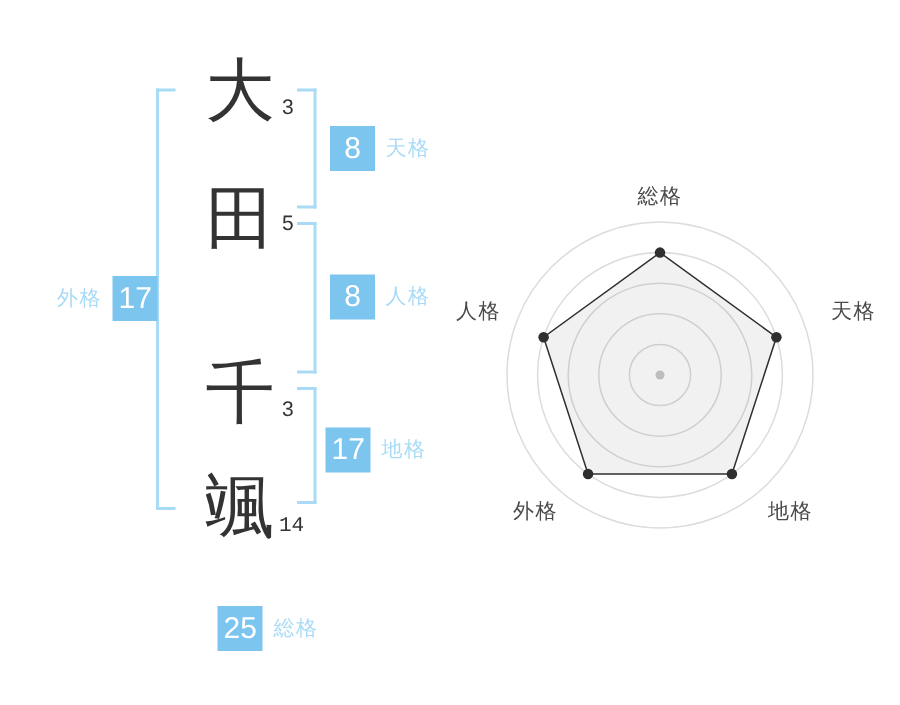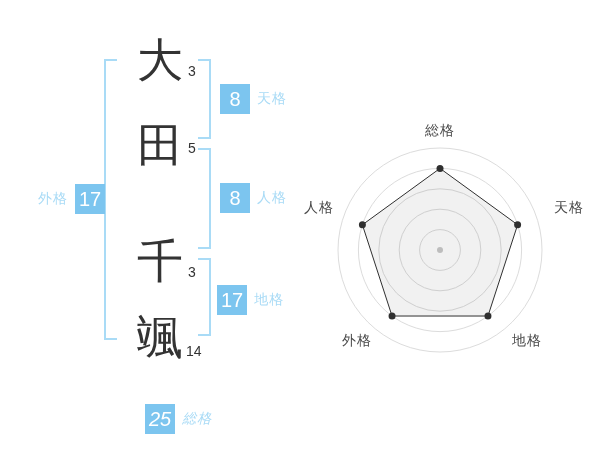--- a/index.html
+++ b/index.html
@@ -4,37 +4,37 @@
 <style>
   html,body{margin:0;padding:0;background:#fff;}
   .stage{position:relative;width:600px;height:470px;background:#fff;overflow:hidden;
          font-family:"Liberation Sans","DejaVu Sans",sans-serif;}
   
   .name-char{position:absolute;left:128px;width:64px;text-align:center;
              font-size:46px;line-height:52px;color:var(--char-text);}
   .char-0{top:34px;} .char-1{top:119px;} .char-2{top:235px;} .char-3{top:311px;}
   .stroke-count{position:absolute;font-size:14px;line-height:14px;color:var(--char-text);}
   .stroke-0{left:188px;top:64px;} .stroke-1{left:188px;top:141px;}
-  .stroke-2{left:188px;top:265px;} .stroke-3{left:186px;top:344px;}
+  .stroke-2{left:188px;top:265px;} .stroke-3{left:186px;top:344px;font-family:Liberation Mono, monospace;}
   
   .bracket{position:absolute;box-sizing:border-box;}
   .bracket-left{left:104px;top:59px;width:13px;height:281px;
     border-left:2px solid var(--bracket);border-top:2px solid var(--bracket);border-bottom:2px solid var(--bracket);}
   .bracket-right{left:198px;width:13px;
     border-right:2px solid var(--bracket);border-top:2px solid var(--bracket);border-bottom:2px solid var(--bracket);}
   .bracket-tenkaku{top:59px;height:80px;}
   .bracket-jinkaku{top:148px;height:101px;}
   .bracket-chikaku{top:258px;height:78px;}
   
   .kaku-row{position:absolute;display:flex;align-items:center;gap:7px;}
   .row-tenkaku{left:220px;top:84px;}
   .row-jinkaku{left:220px;top:183px;}
   .row-chikaku{left:217px;top:285px;}
   .row-gaikaku{left:38px;top:184px;}
-  .row-soukaku{left:145px;top:404px;font-style:italic;}
+  .row-soukaku{left:145px;top:404px;}
   .kaku-badge{min-width:30px;height:30px;box-sizing:border-box;padding:0 4px;
     background:var(--badge-bg);color:var(--badge-text);font-size:20px;line-height:30px;
     text-align:center;}
   .kaku-label{font-size:14px;color:var(--label-text);letter-spacing:1px;}
   
   .radar{position:absolute;left:296px;top:106px;width:288px;height:288px;}
 </style>
 </head>
 <body>
 

